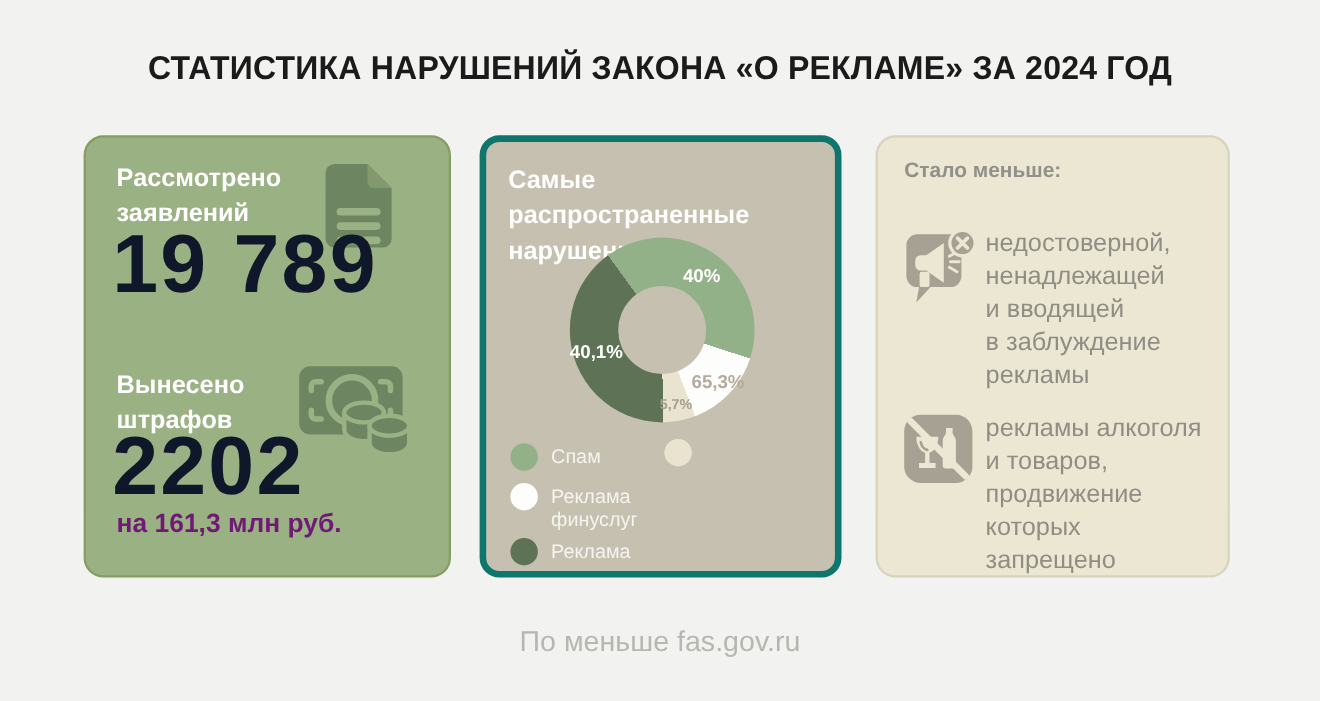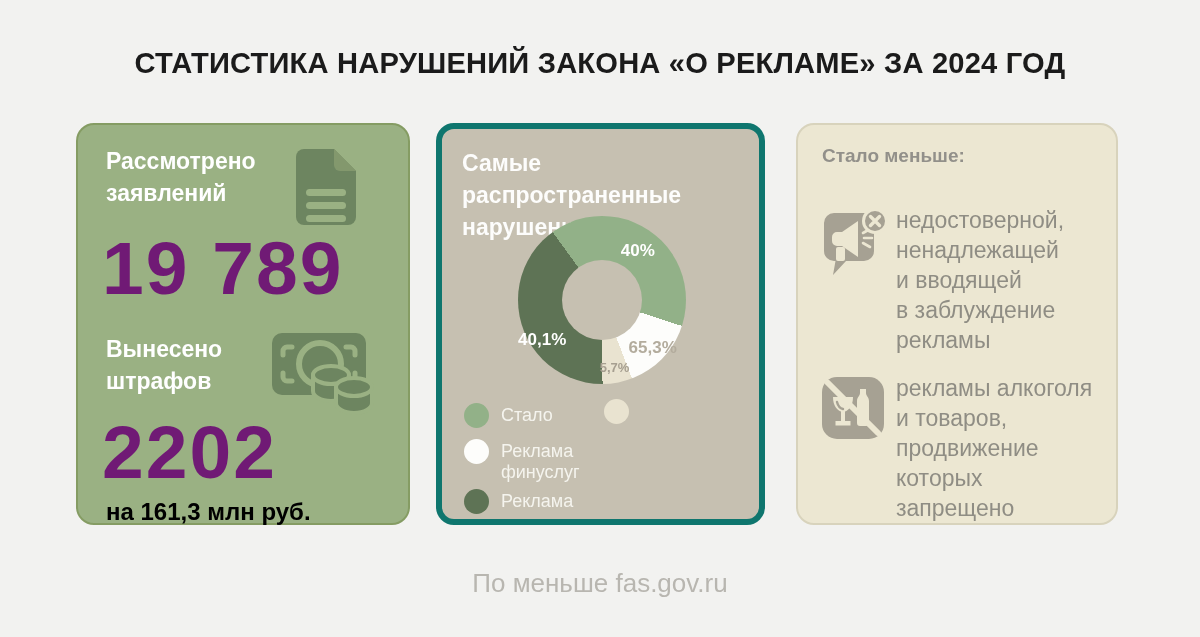--- a/index.html
+++ b/index.html
@@ -28,26 +28,26 @@
   .card-taupe  { left: 436px; width: 329px; background: #c6c0b1; border: 6px solid #0f766e; }
   .card-beige  { left: 796px; width: 322px; background: #ece7d2; border: 2px solid #d8d3bc; }
 
   
   .stat-label {
     position: absolute; left: 28px;
     font-size: 23px; line-height: 32px; font-weight: 700; color: #ffffff;
   }
   .stat-value {
     position: absolute; left: 24px;
-    font-size: 75px; line-height: 80px; font-weight: 600; color: #701a75;
-    letter-spacing: 2px; z-index: 3; margin-top: 29px;
+    font-size: 75px; line-height: 80px; font-weight: 600; color: #0f172a;
+    letter-spacing: 2px; z-index: 3;
   }
   .stat-note {
-    position: absolute; left: 28px; top: 373px;
-    font-size: 24px; font-weight: 700; color: #000000;
+    position: absolute; left: 28px; top: 338px;
+    font-size: 24px; font-weight: 700; color: #701a75;
   }
   .stat-icon { position: absolute; z-index: 1; }
 
   
   .violations-title {
     position: absolute; left: 20px; top: 18px;
     font-size: 23px; line-height: 32px; font-weight: 700; color: #fdfdfc;
   }
   .donut {
     position: absolute; left: 76px; top: 87px;
@@ -131,26 +131,26 @@
 
   <section class="card card-taupe">
     <div class="violations-title pre">Самые распространенные
 нарушения:</div>
 
     <div class="donut" style="background: conic-gradient(from -36deg, rgb(146, 177, 136) 0deg, rgb(146, 177, 136) 144deg, rgb(253, 253, 251) 144deg, rgb(253, 253, 251) 195.12deg, rgb(233, 227, 208) 195.12deg, rgb(233, 227, 208) 215.64deg, rgb(94, 115, 85) 215.64deg, rgb(94, 115, 85) 360deg);">
       <div class="donut-hole"></div>
     <span class="donut-label" style="left: 119.855px; top: 34.65px; color: rgb(255, 255, 255); font-size: 17px;">40%</span>
         <span class="donut-label" style="left: 134.726px; top: 132.238px; color: rgb(179, 172, 157); font-size: 17px;">65,3%</span>
         <span class="donut-label" style="left: 96.532px; top: 150.835px; color: rgb(166, 159, 144); font-size: 13px;">5,7%</span>
-        <span class="donut-label" style="left: 24.1449px; top: 103.656px; color: rgb(255, 255, 255); font-size: 17px; margin-top: 20px;">40,1%</span>
+        <span class="donut-label" style="left: 24.1449px; top: 103.656px; color: rgb(255, 255, 255); font-size: 17px;">40,1%</span>
       </div>
 
     <div class="legend-item" style="left:22px; top:274px">
       <span class="swatch" style="background: rgb(146, 177, 136);"></span>
-      <span class="legend-label pre">Стало</span>
+      <span class="legend-label pre">Спам</span>
     </div>
     <div class="legend-item" style="left:22px; top:310px">
       <span class="swatch" style="background: rgb(253, 253, 251);"></span>
       <span class="legend-label pre">Реклама
 финуслуг</span>
     </div>
     <div class="legend-item" style="left:22px; top:360px">
       <span class="swatch" style="background: rgb(94, 115, 85);"></span>
       <span class="legend-label pre">Реклама</span>
     </div>

